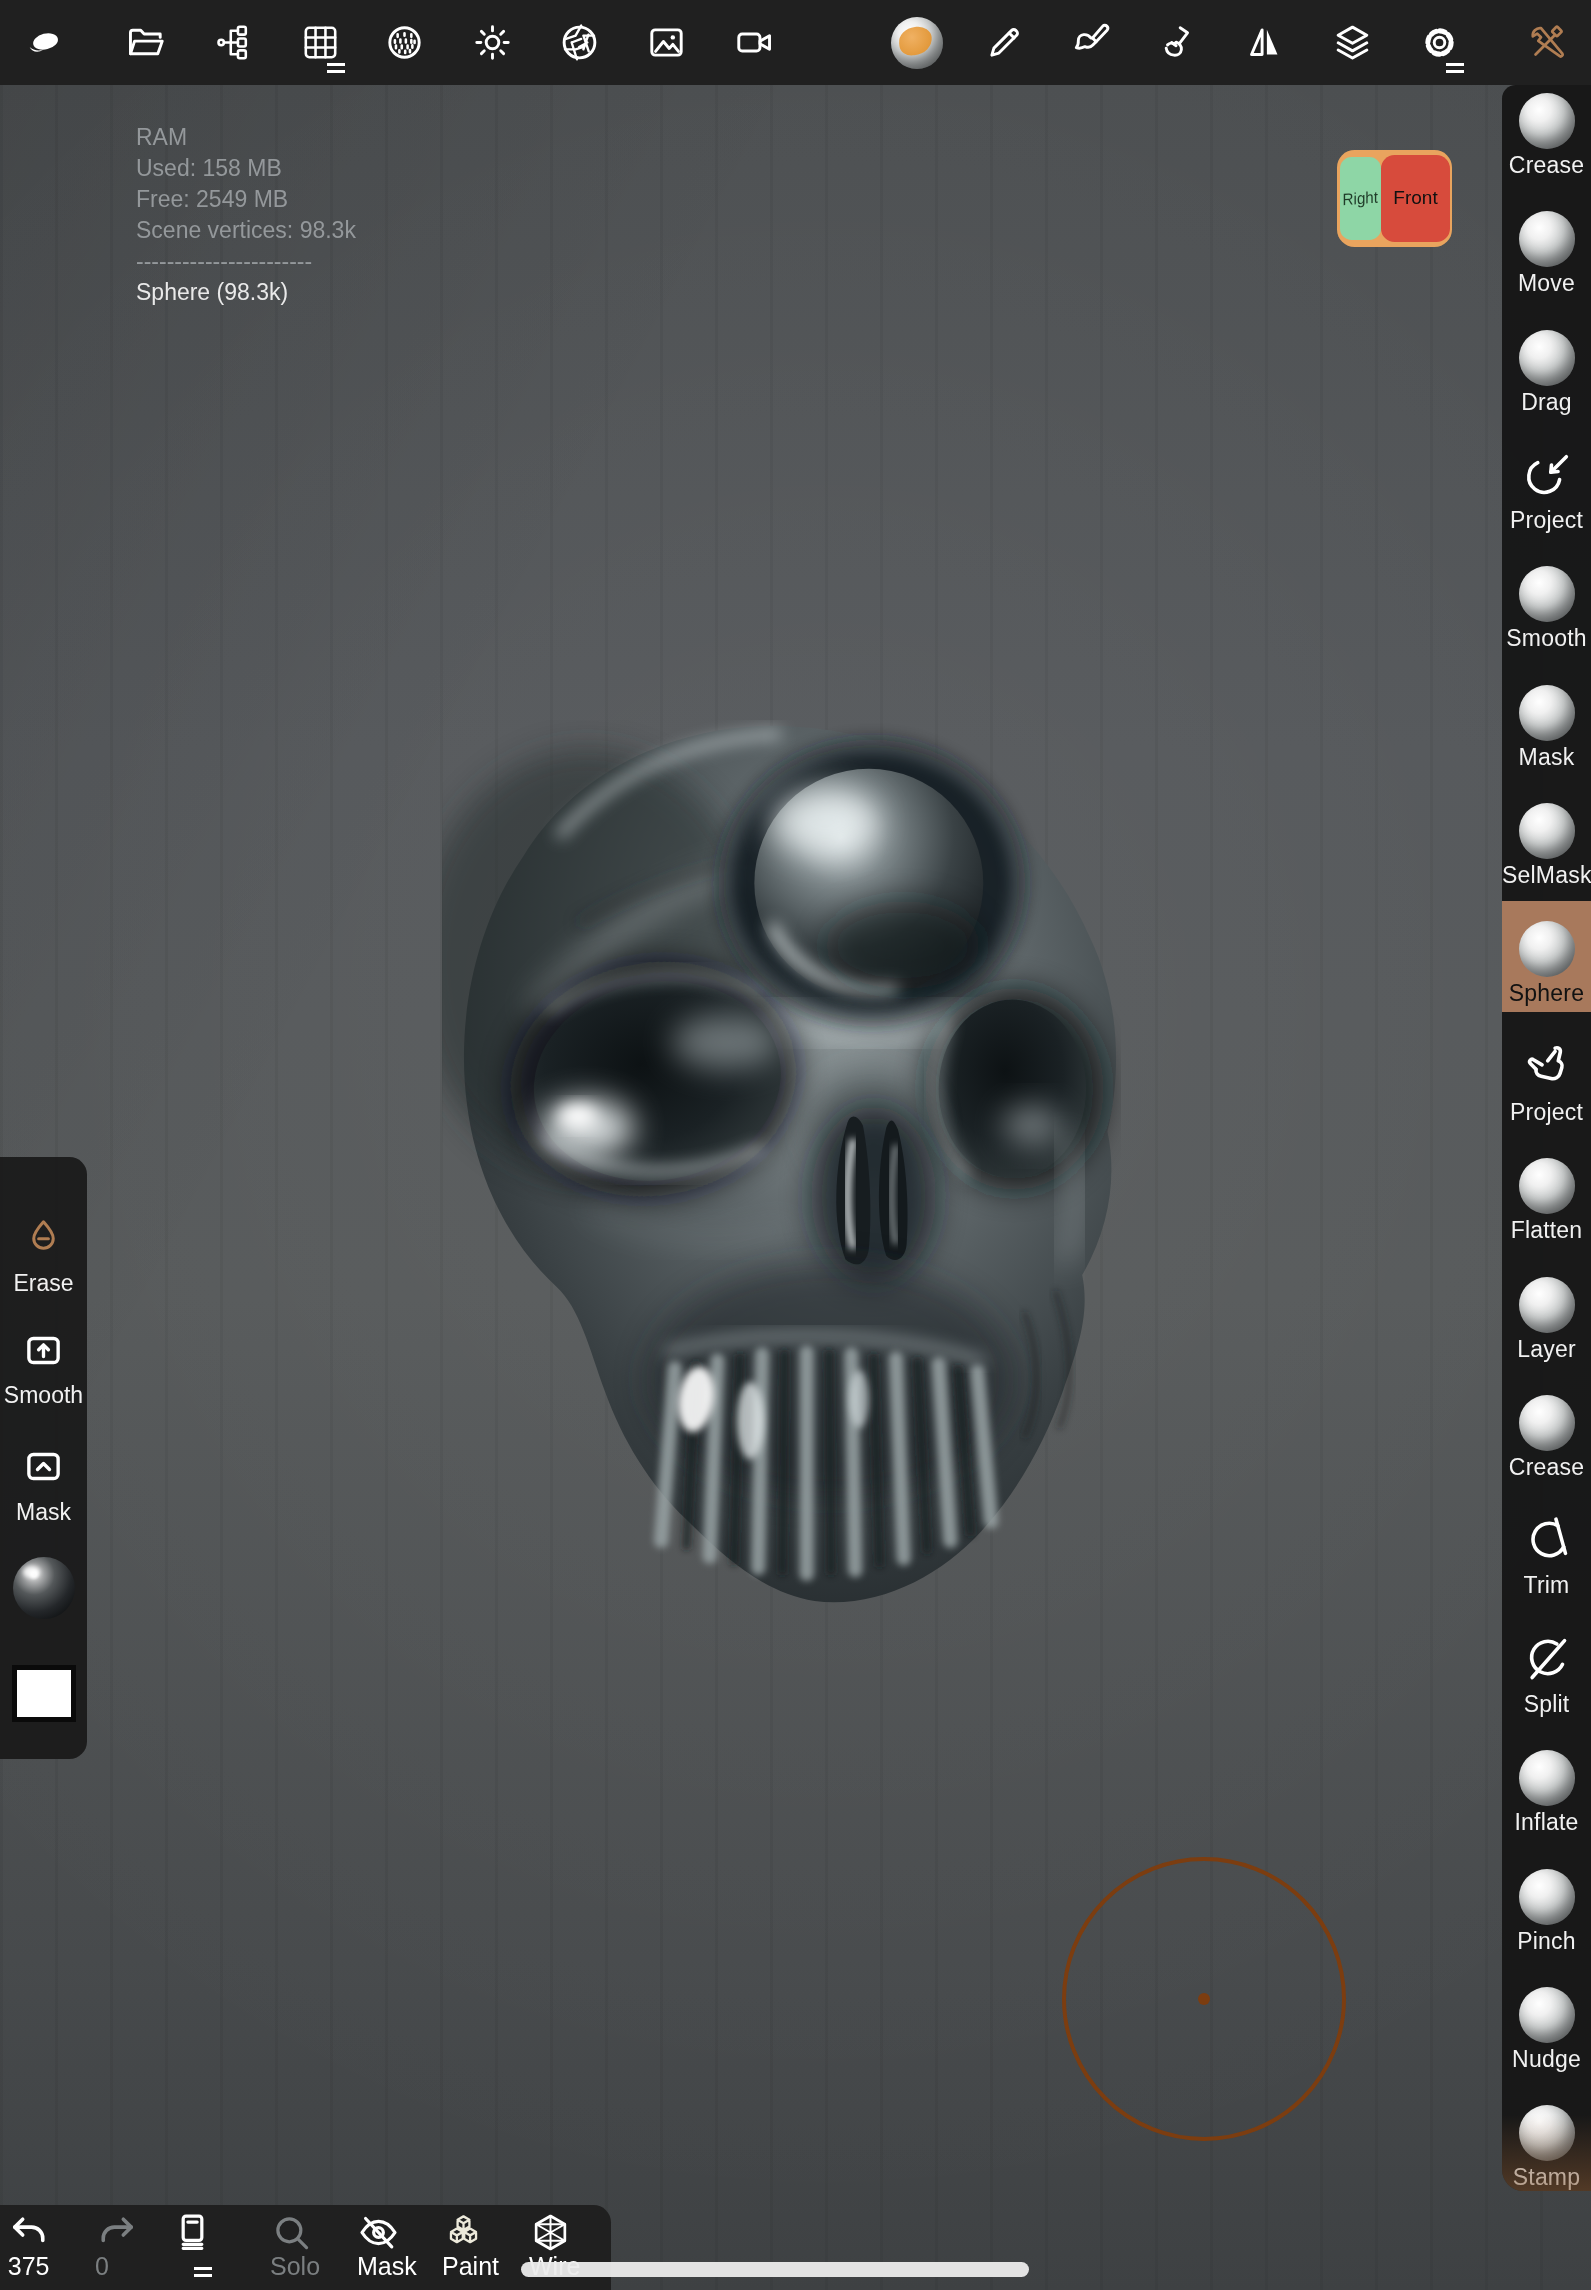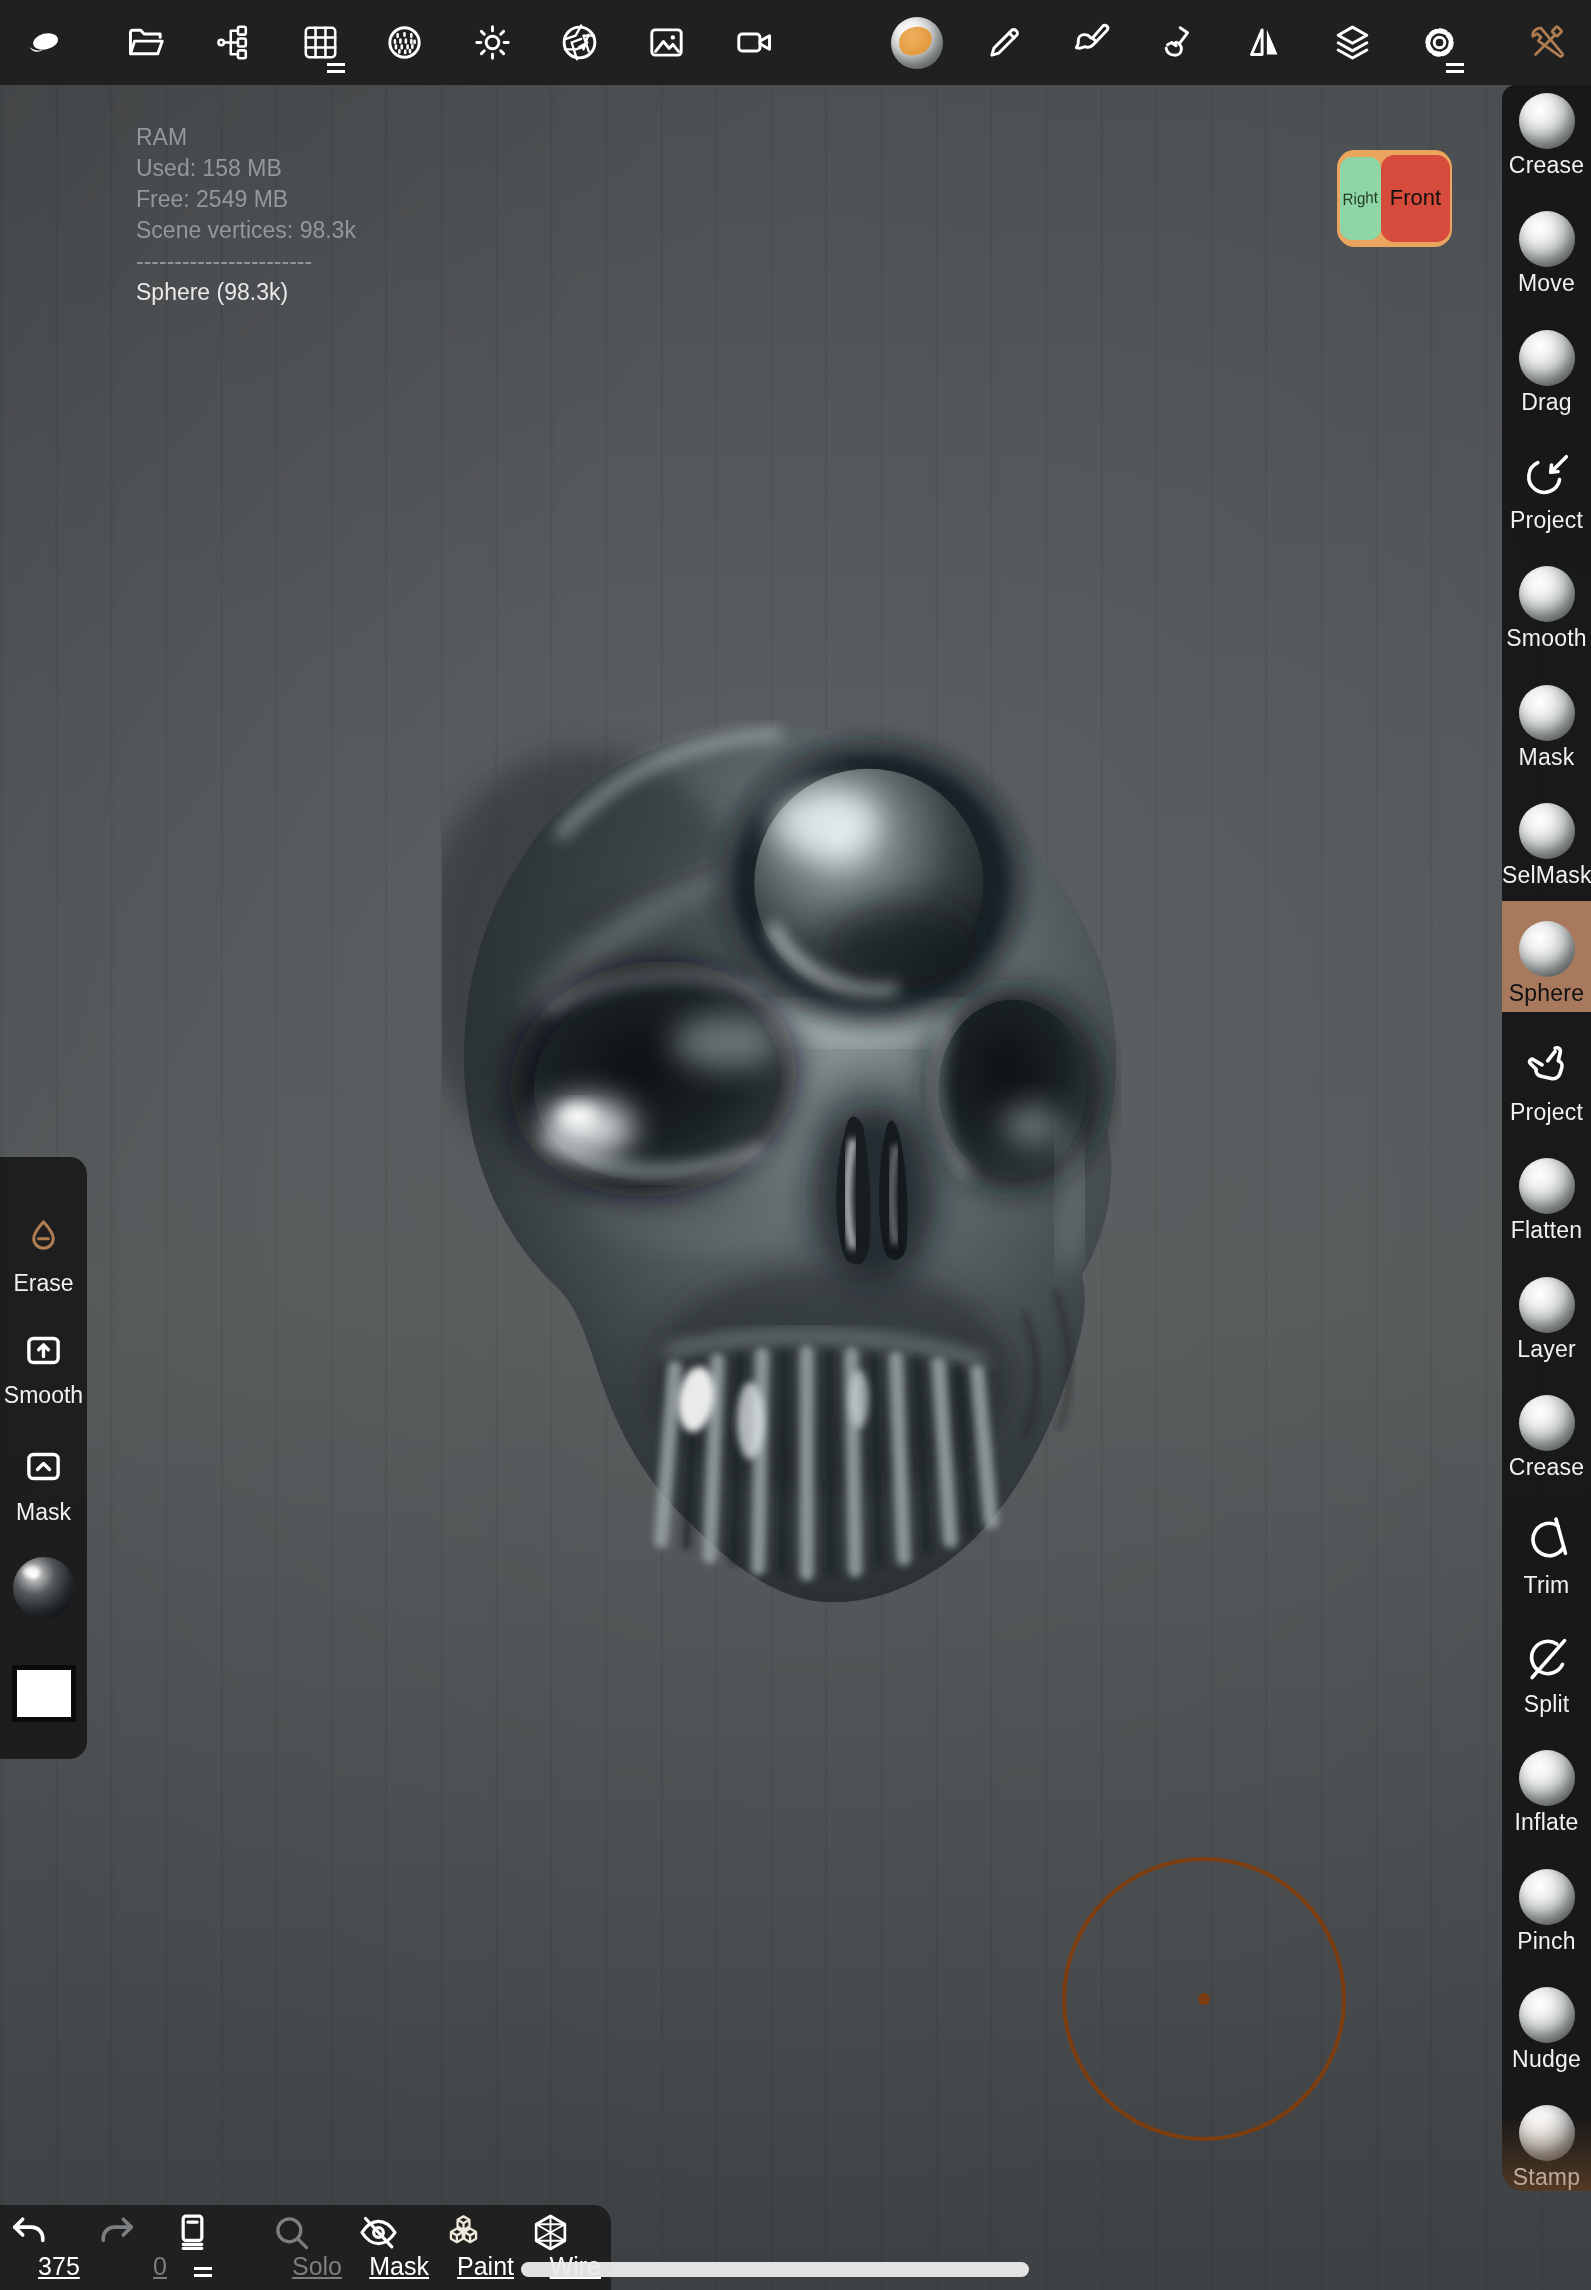--- a/index.html
+++ b/index.html
@@ -53,42 +53,42 @@
   .sph-paint::after{left:15%;top:21%;width:64%;height:54%;border-radius:55% 45% 60% 40%;transform:rotate(-6deg);
     background:radial-gradient(circle at 40% 35%, #f0b163, #e39a3d 68%, #d08c33);}
   .matball{width:62px;height:62px;border-radius:50%;position:relative;
     background:radial-gradient(circle at 34% 28%, #f4f4f4 0 4%, #b9babb 10%, #54585a 34%, #24272a 62%, #0a0c0d 90%);}
   .matball::after{content:"";position:absolute;left:17%;top:14%;width:28%;height:20%;border-radius:50%;
     background:rgba(255,255,255,.85);filter:blur(1.9px);}
 
   
   #bottombar{position:absolute;left:0;top:2205px;width:611px;height:85px;background:#202020;
     border-radius:0 17.5px 0 0;z-index:30;}
-  .bbi{position:absolute;top:0;width:72px;height:85px;text-align:right;color:#fff;text-decoration:underline;}
+  .bbi{position:absolute;top:0;width:72px;height:85px;text-align:left;color:#fff;}
   .bbi svg{width:43px;height:43px;margin-top:5.8px;}
   .bbi .lb{font-size:25px;margin-top:-1.9px;}
   .bbi.dim{color:#7b7f81;}
   .bbi.dim .lb{color:#7b7f81;}
   .bsub{position:absolute;left:23px;top:58px;width:18.4px;}
   .bsub i{display:block;height:0;border-top:3.4px solid #fff;margin:3.9px 0;}
 
   #dragPill{position:absolute;left:521px;top:2262px;width:508px;height:14.6px;border-radius:7.8px;
     background:rgba(236,236,236,.95);z-index:40;}
 
   
   #stats{position:absolute;left:136px;top:37px;font-size:23px;line-height:31px;color:#94989b;z-index:5;}
   #stats .bright{color:#e9e9e9;}
   #gizmo{position:absolute;left:1337px;top:65px;width:115px;height:97px;z-index:6;}
   #gizmoBack{position:absolute;inset:0;background:#e9a45e;border-radius:17.5px;}
   .gz-green{position:absolute;left:2.9px;top:6.8px;width:41px;height:83px;background:#8ed6a6;border-radius:11.6px;
     display:flex;align-items:center;justify-content:center;}
   .gz-green span{font-size:16.5px;color:#1f3b28;transform:scaleX(.92) skewY(-4deg);}
   .gz-red{position:absolute;left:44px;top:4.9px;width:69px;height:87px;background:#d74b3c;border-radius:13.6px;
     display:flex;align-items:center;justify-content:center;}
-  .gz-red span{font-size:22px;color:#111;text-align:center;}
+  .gz-red span{font-size:19px;color:#111;text-align:center;}
   #brushCircle{position:absolute;left:1062px;top:1772px;width:276px;height:276px;border:4.9px solid #7c3d10;
     border-radius:50%;z-index:4;}
   #brushCircle i{position:absolute;left:50%;top:50%;width:12.6px;height:12.6px;margin:-6.3px 0 0 -6.3px;
     border-radius:50%;background:#7c3d10;}
   #skull{position:absolute;left:442px;top:635px;width:679px;height:888px;z-index:2;}
 </style>
 </head>
 <body>
 
 <div id="root">

